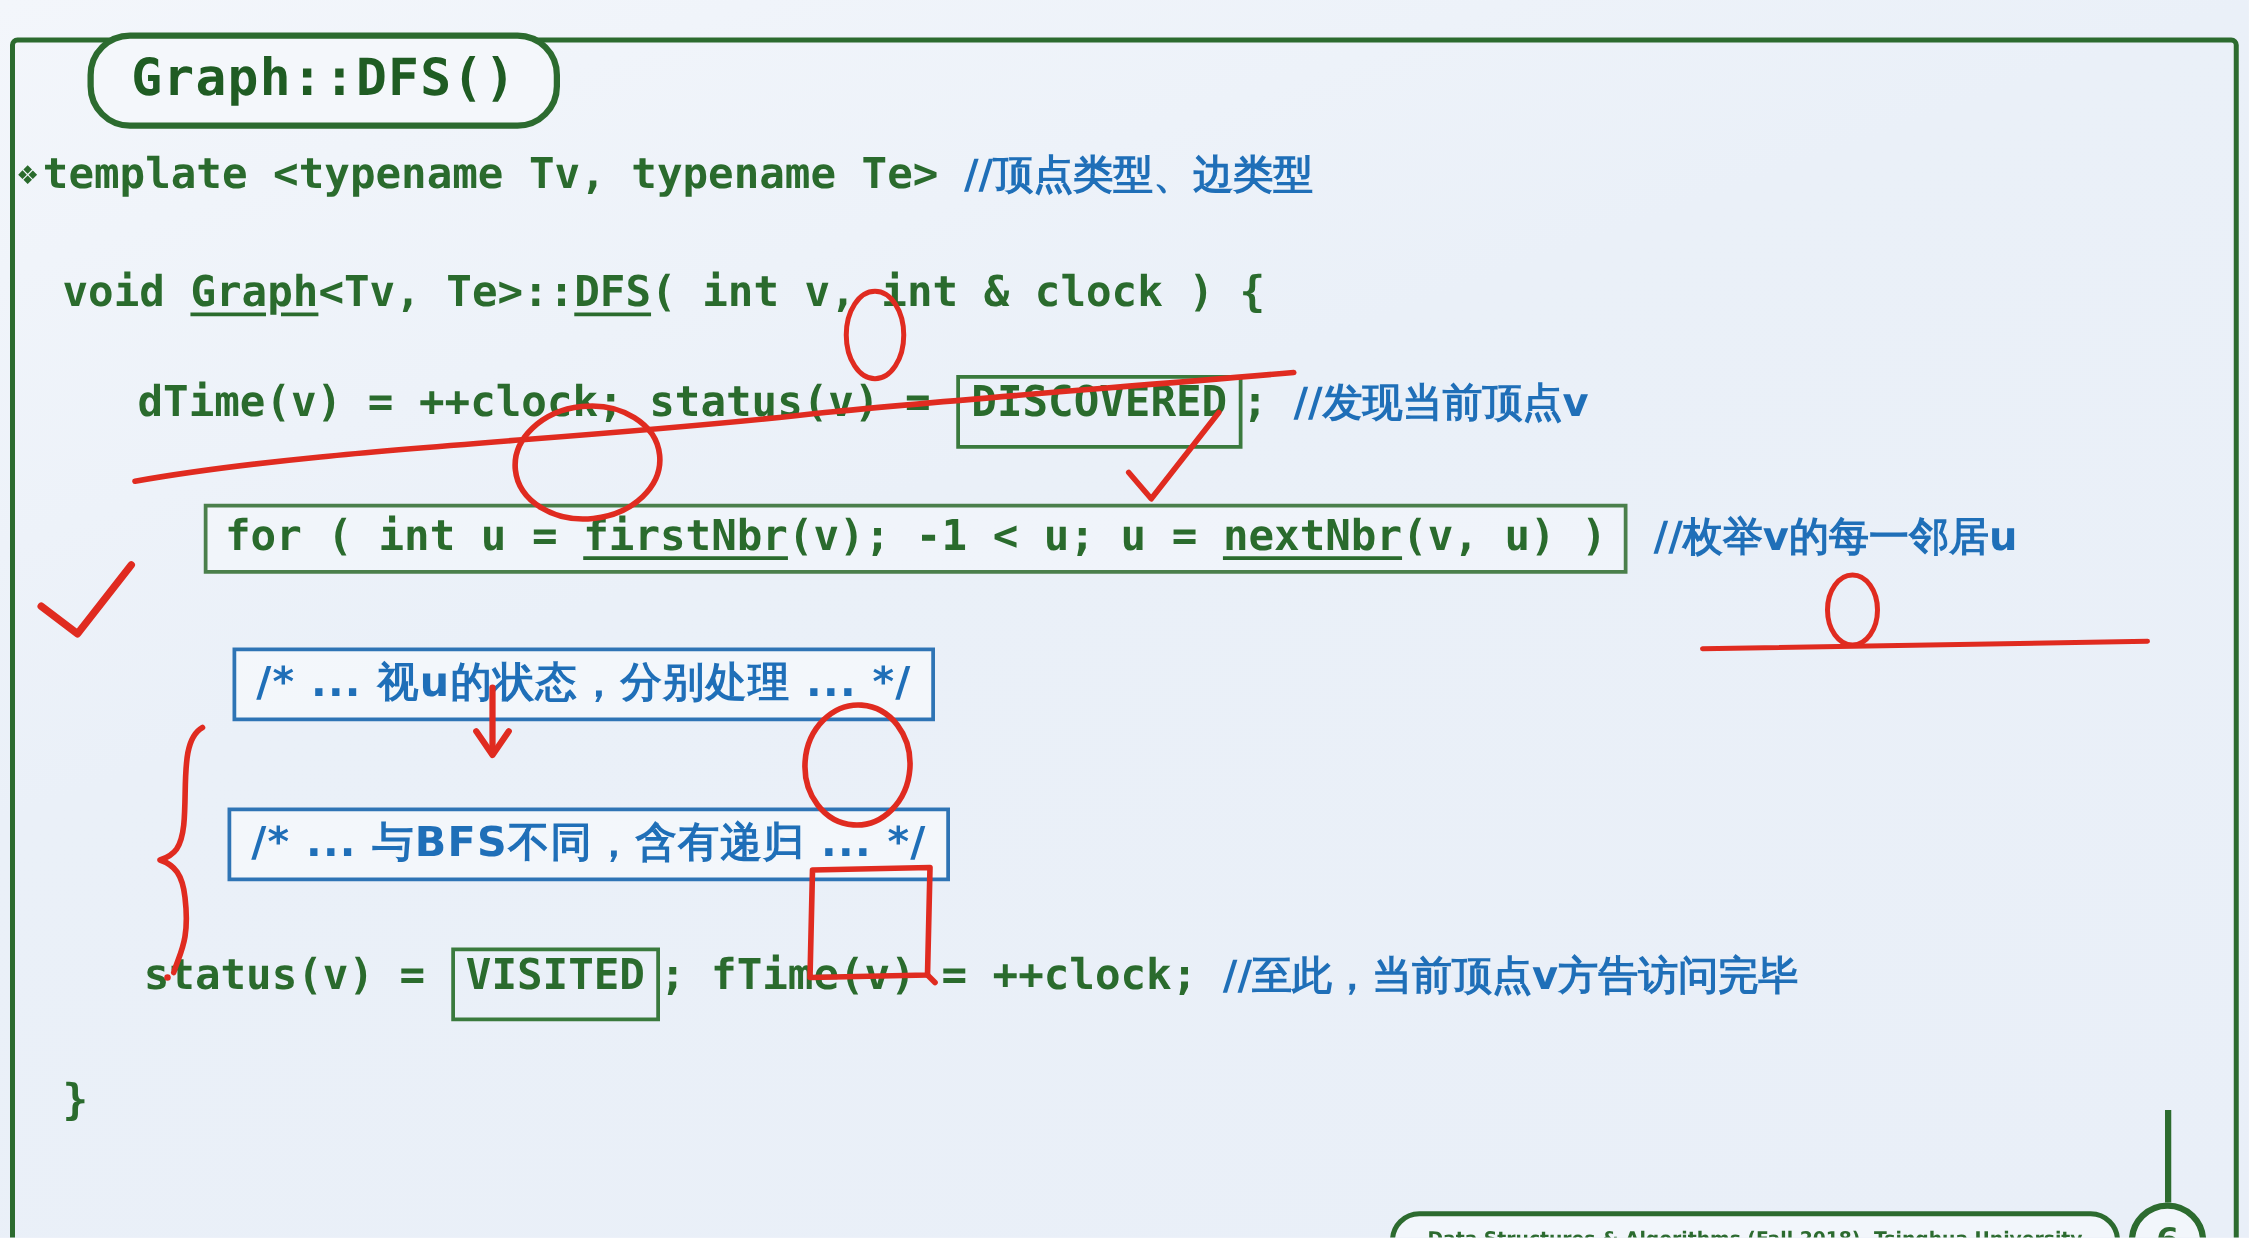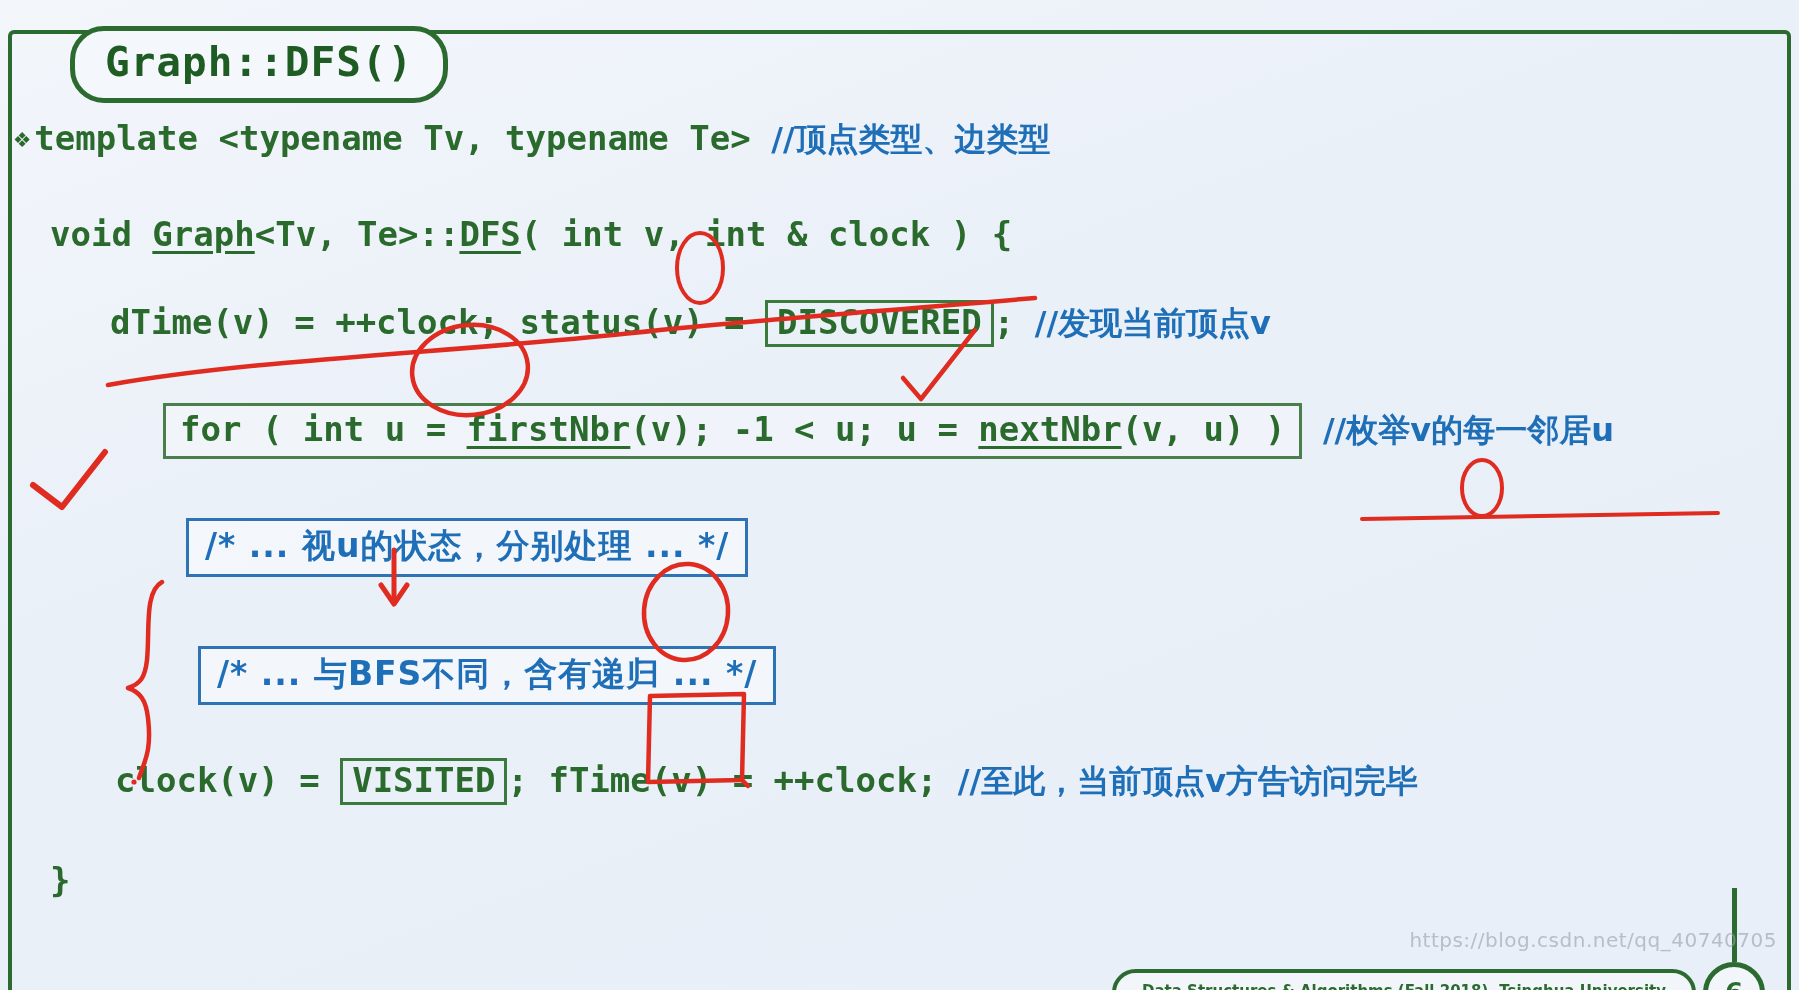--- a/index.html
+++ b/index.html
@@ -80,21 +80,21 @@
     font-weight: bold;
     font-size: 32px;
     margin-top: 12px;
   }
 
   .u { text-decoration: underline; text-underline-offset: 5px; }
 
   .boxed {
     display: inline-block;
     border: 3px solid #3a7a3d;
-    padding: 0px 9px 3px 9px;
+    padding: 0px 9px 15px 9px;
     line-height: 1.12;
   }
 
   .forbox {
     display: inline-block;
     border: 3px solid #4a7f4b;
     padding: 3px 14px 7px 14px;
     background: rgba(255,255,255,0.28);
     line-height: 1.18;
     margin-left: 45px;
@@ -112,21 +112,21 @@
     line-height: 1.2;
     letter-spacing: 1px;
   }
 
   
   .l-template { position: absolute; left: 14px;  top: 0px;   }
   .l-void     { position: absolute; left: 50px;  top: 96px;  }
   .l-dtime    { position: absolute; left: 110px; top: 182px; }
   .l-for      { position: absolute; left: 118px; top: 285px; }
   .l-cmt1     { position: absolute; left: 186px; top: 400px; text-decoration: underline; }
-  .l-cmt2     { position: absolute; left: 198px; top: 528px; }
+  .l-cmt2     { position: absolute; left: 182px; top: 528px; }
   .l-status   { position: absolute; left: 115px; top: 640px; }
   .l-close    { position: absolute; left: 50px;  top: 742px; }
 
   
   .annot {
     position: absolute;
     left: 0; top: 0;
     width: 1799px; height: 990px;
     z-index: 8;
     pointer-events: none;
@@ -222,21 +222,21 @@
 
     <div class="line l-cmt1">
       <span class="cmtbox">/* ... 视u的状态，分别处理 ... */</span>
     </div>
 
     <div class="line l-cmt2">
       <span class="cmtbox">/* ... 与BFS不同，含有递归 ... */</span>
     </div>
 
     <div class="line l-status">
-      <span>clock(v) = </span><span class="boxed">VISITED</span><span>; fTime(v) = ++clock;</span>
+      <span>status(v) = </span><span class="boxed">VISITED</span><span>; fTime(v) = ++clock;</span>
       <span class="cmt">//至此，当前顶点v方告访问完毕</span>
     </div>
 
     <div class="line l-close">}</div>
 
   </div>
 
   <svg class="annot" viewBox="0 0 1799 990">
     <g fill="none" stroke="#e02b20" stroke-linecap="round" stroke-linejoin="round">
 
@@ -269,15 +269,14 @@
       <path stroke-width="4.5" d="M742 780 L 748 786"></path>
 
     </g>
   </svg>
 
   <div class="footer-badge">Data Structures &amp; Algorithms (Fall 2018), Tsinghua University</div>
 
   <div class="page-stem"></div>
   <div class="page-circle">6</div>
 
-  <div class="watermark">https://blog.csdn.net/qq_40740705</div>
 
 </div>
 
 </body></html>

